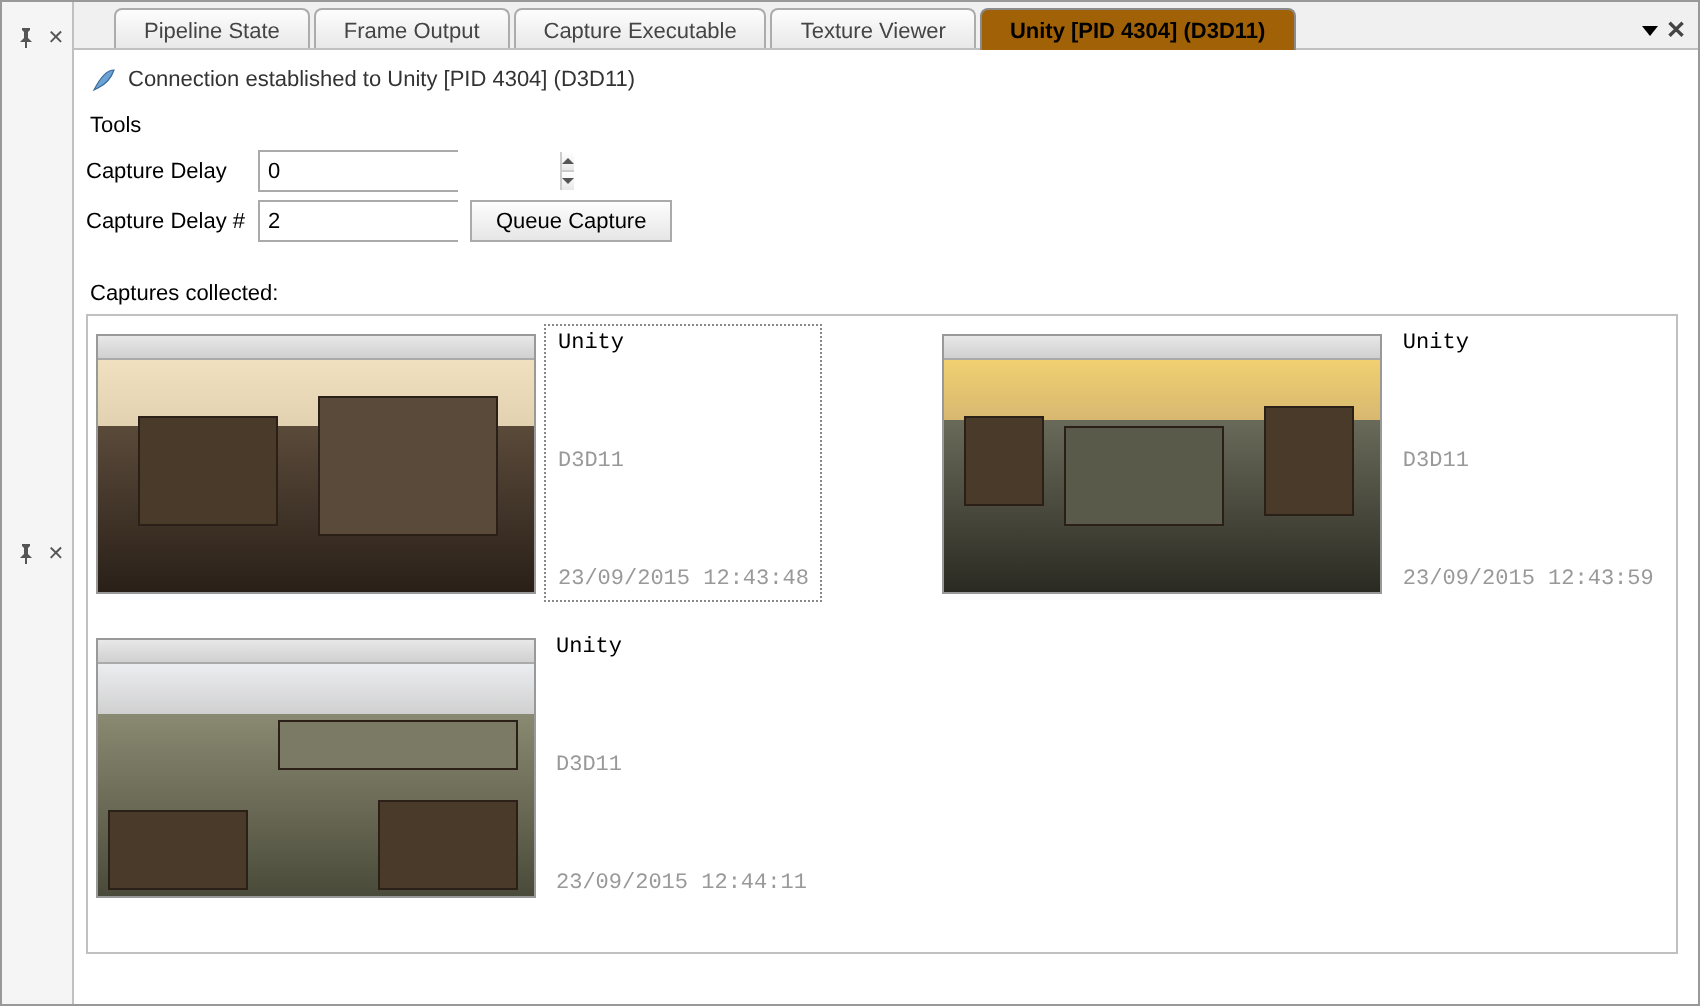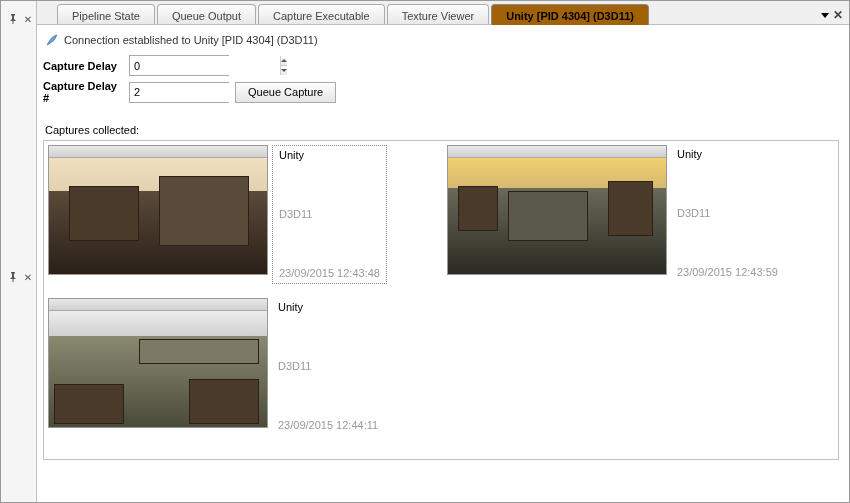--- a/index.html
+++ b/index.html
@@ -97,21 +97,21 @@
   }
   .feather {
     width: 14px; height: 14px; display:inline-block;
   }
   
   .tools-label { margin: 2px 0 6px 2px; }
   .form-row {
     display: flex; align-items: center; gap: 6px;
     margin-bottom: 4px;
   }
-  .form-label { width: 80px; font-weight: bold; }
+  .form-label { width: 80px; }
   .num-input {
     width: 100px; height: 21px;
     border: 1px solid #aaa;
     display: flex;
   }
   .num-input input {
     flex: 1; border: none; padding: 0 4px; font-size: 11px;
     outline: none;
   }
   .num-input .spin {
@@ -144,21 +144,23 @@
     min-height: 320px;
     padding: 4px;
   }
   .captures-row {
     display: flex;
     gap: 60px;
     margin-bottom: 14px;
   }
   .capture-item {
     display: flex;
+    align-items: center;
     gap: 4px;
+    font-family: Liberation Mono, monospace;
   }
   .thumb {
     width: 220px; height: 130px;
     background: #777;
     border: 1px solid #999;
     position: relative;
     overflow: hidden;
   }
   .thumb .tbar {
     position:absolute;top:0;left:0;right:0;height:12px;
@@ -208,41 +210,42 @@
             <rect x="4.5" y="7" width="1" height="3" fill="#555"></rect>
           </svg>
       </span>
       <span class="x-icon">✕</span>
     </div>
   </div>
 
   <div class="main">
     <div class="tabbar">
       <div class="tab">Pipeline State</div>
-      <div class="tab">Queue Output</div>
+      <div class="tab">Frame Output</div>
       <div class="tab">Capture Executable</div>
       <div class="tab">Texture Viewer</div>
       <div class="tab active">Unity [PID 4304] (D3D11)</div>
       <div class="spacer"></div>
       <div class="tab-controls">
         <span class="tri-down"></span>
         <span class="x-btn">✕</span>
       </div>
     </div>
 
     <div class="content">
       <div class="status-row">
         <span class="feather">
           <svg width="14" height="14" viewBox="0 0 14 14">
               <path d="M2 12 Q7 2 12 2 Q10 8 4 11 Z" fill="#6aa3d4" stroke="#3a6a9a" stroke-width="0.6"></path>
             </svg>
         </span>
         <span>Connection established to Unity [PID 4304] (D3D11)</span>
       </div>
 
+      <div class="tools-label">Tools</div>
 
       <div class="form-row">
         <span class="form-label">Capture Delay</span>
         <div class="num-input">
           <input value="0" style="">
           <div class="spin">
             <div>
                 <span class="arr-up"></span>
               </div>
             <div>

